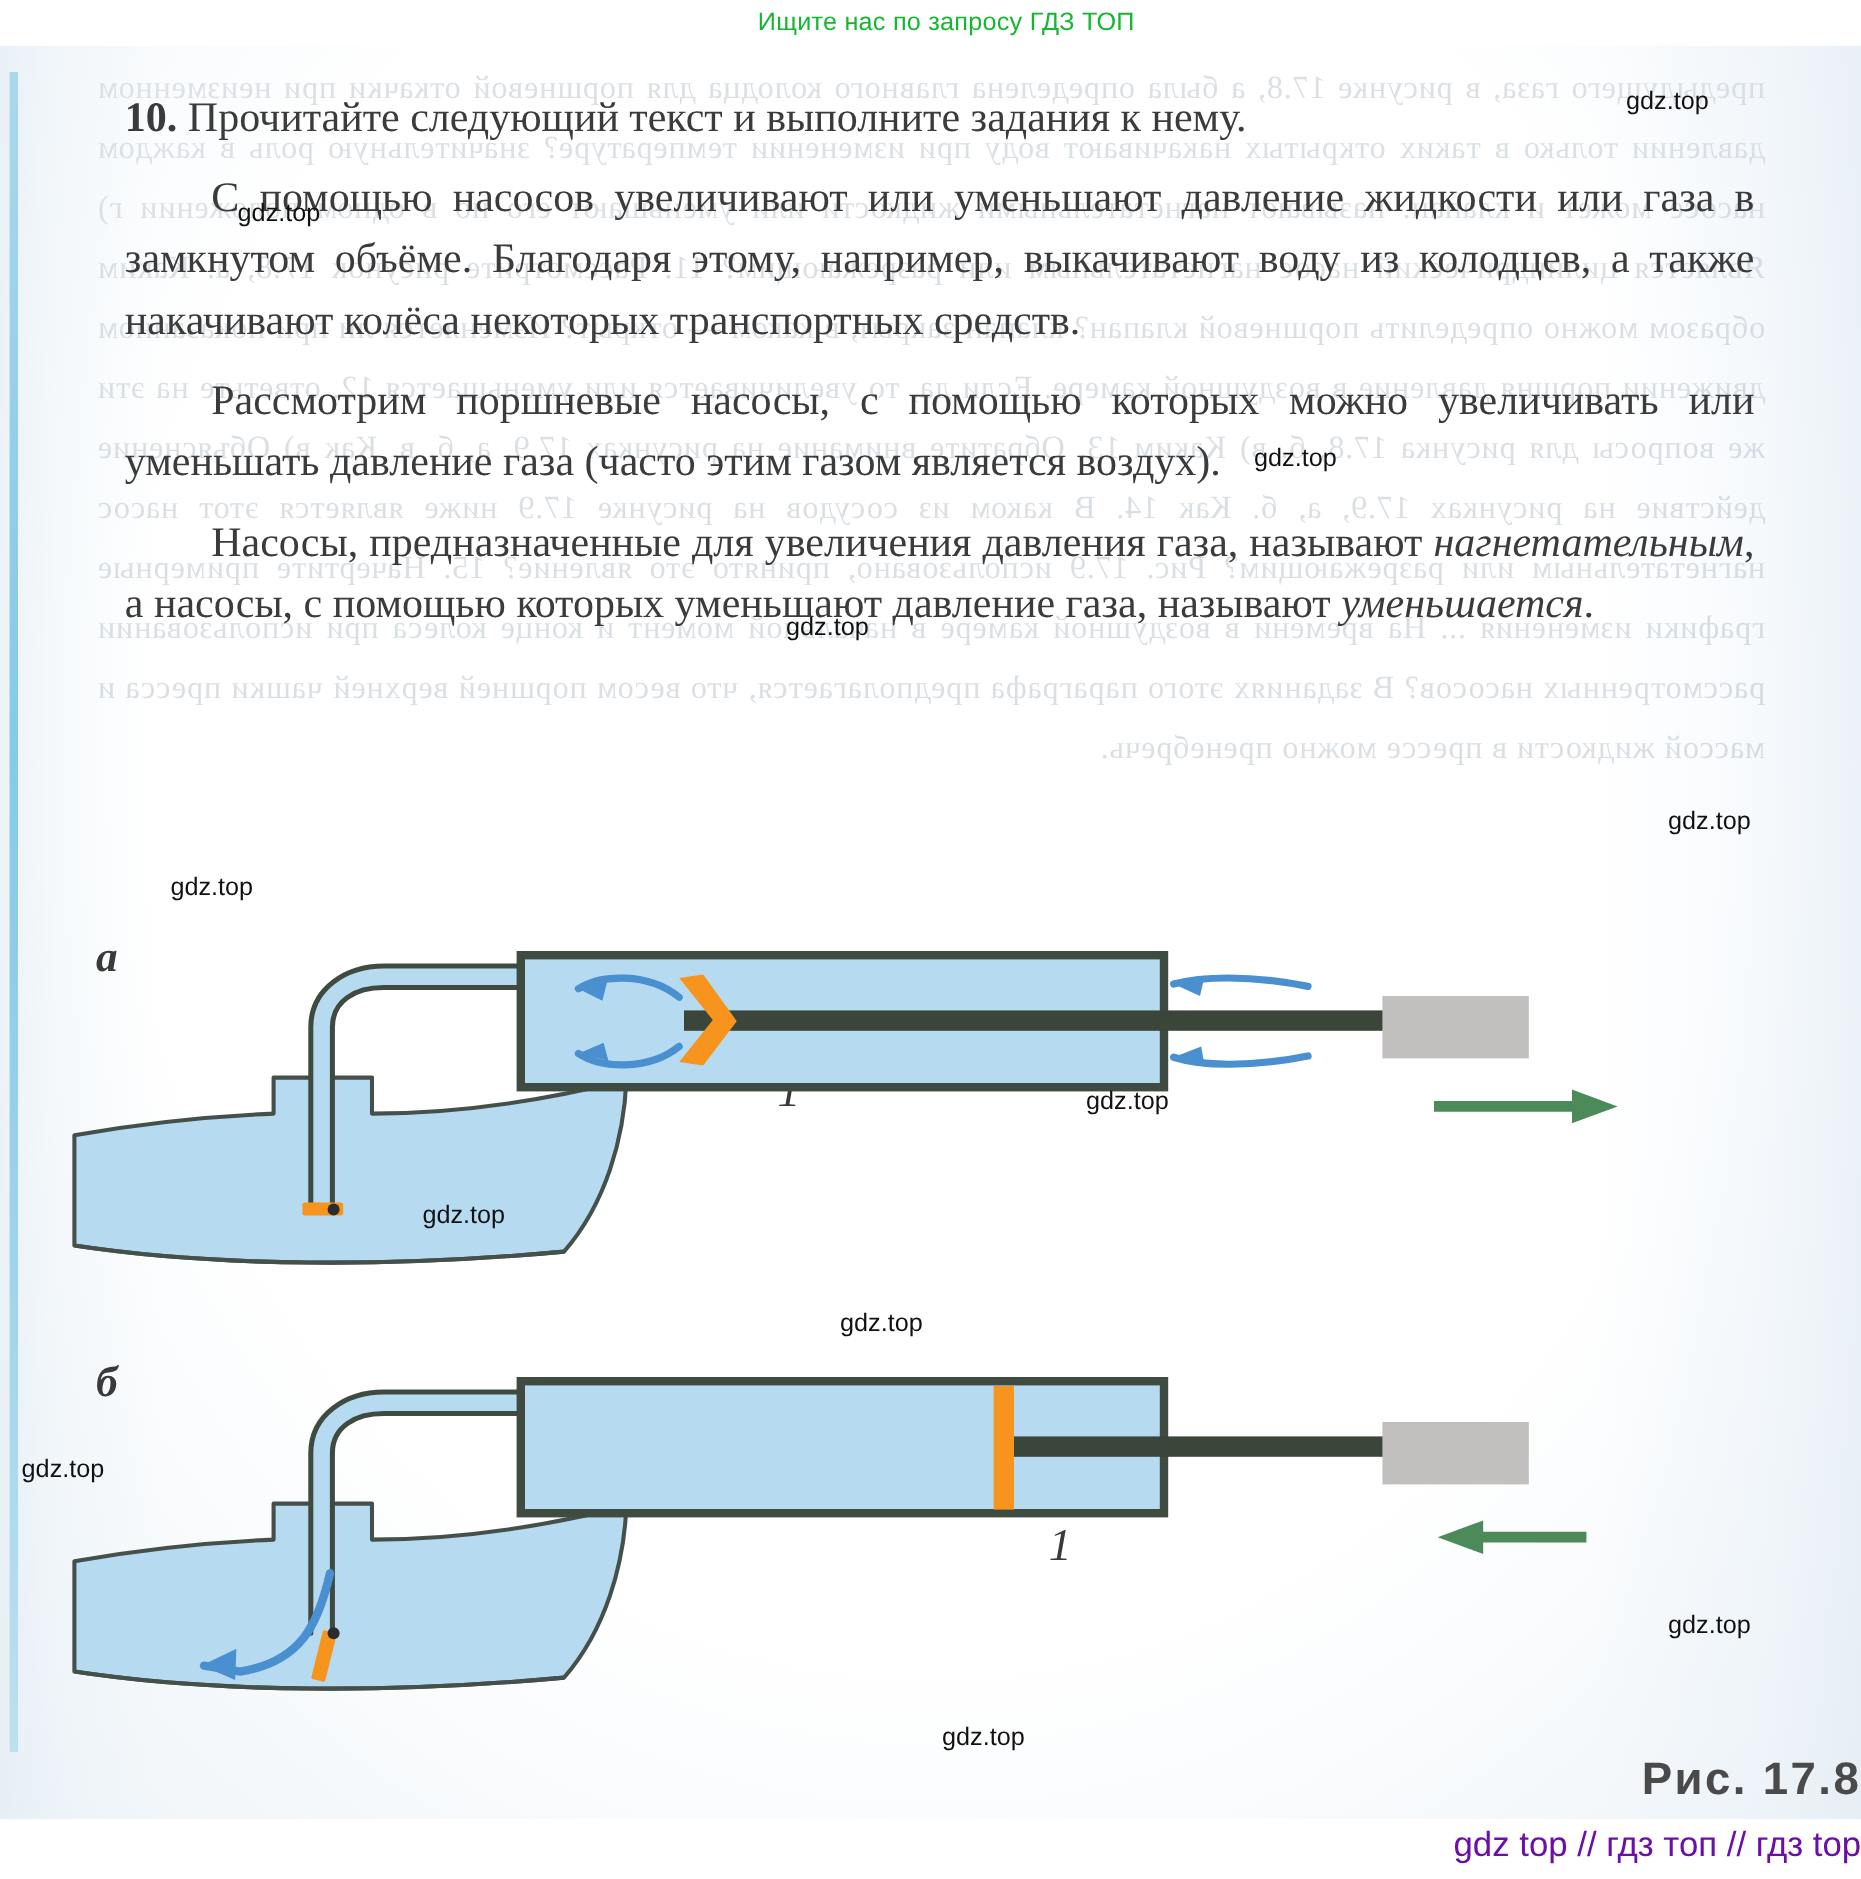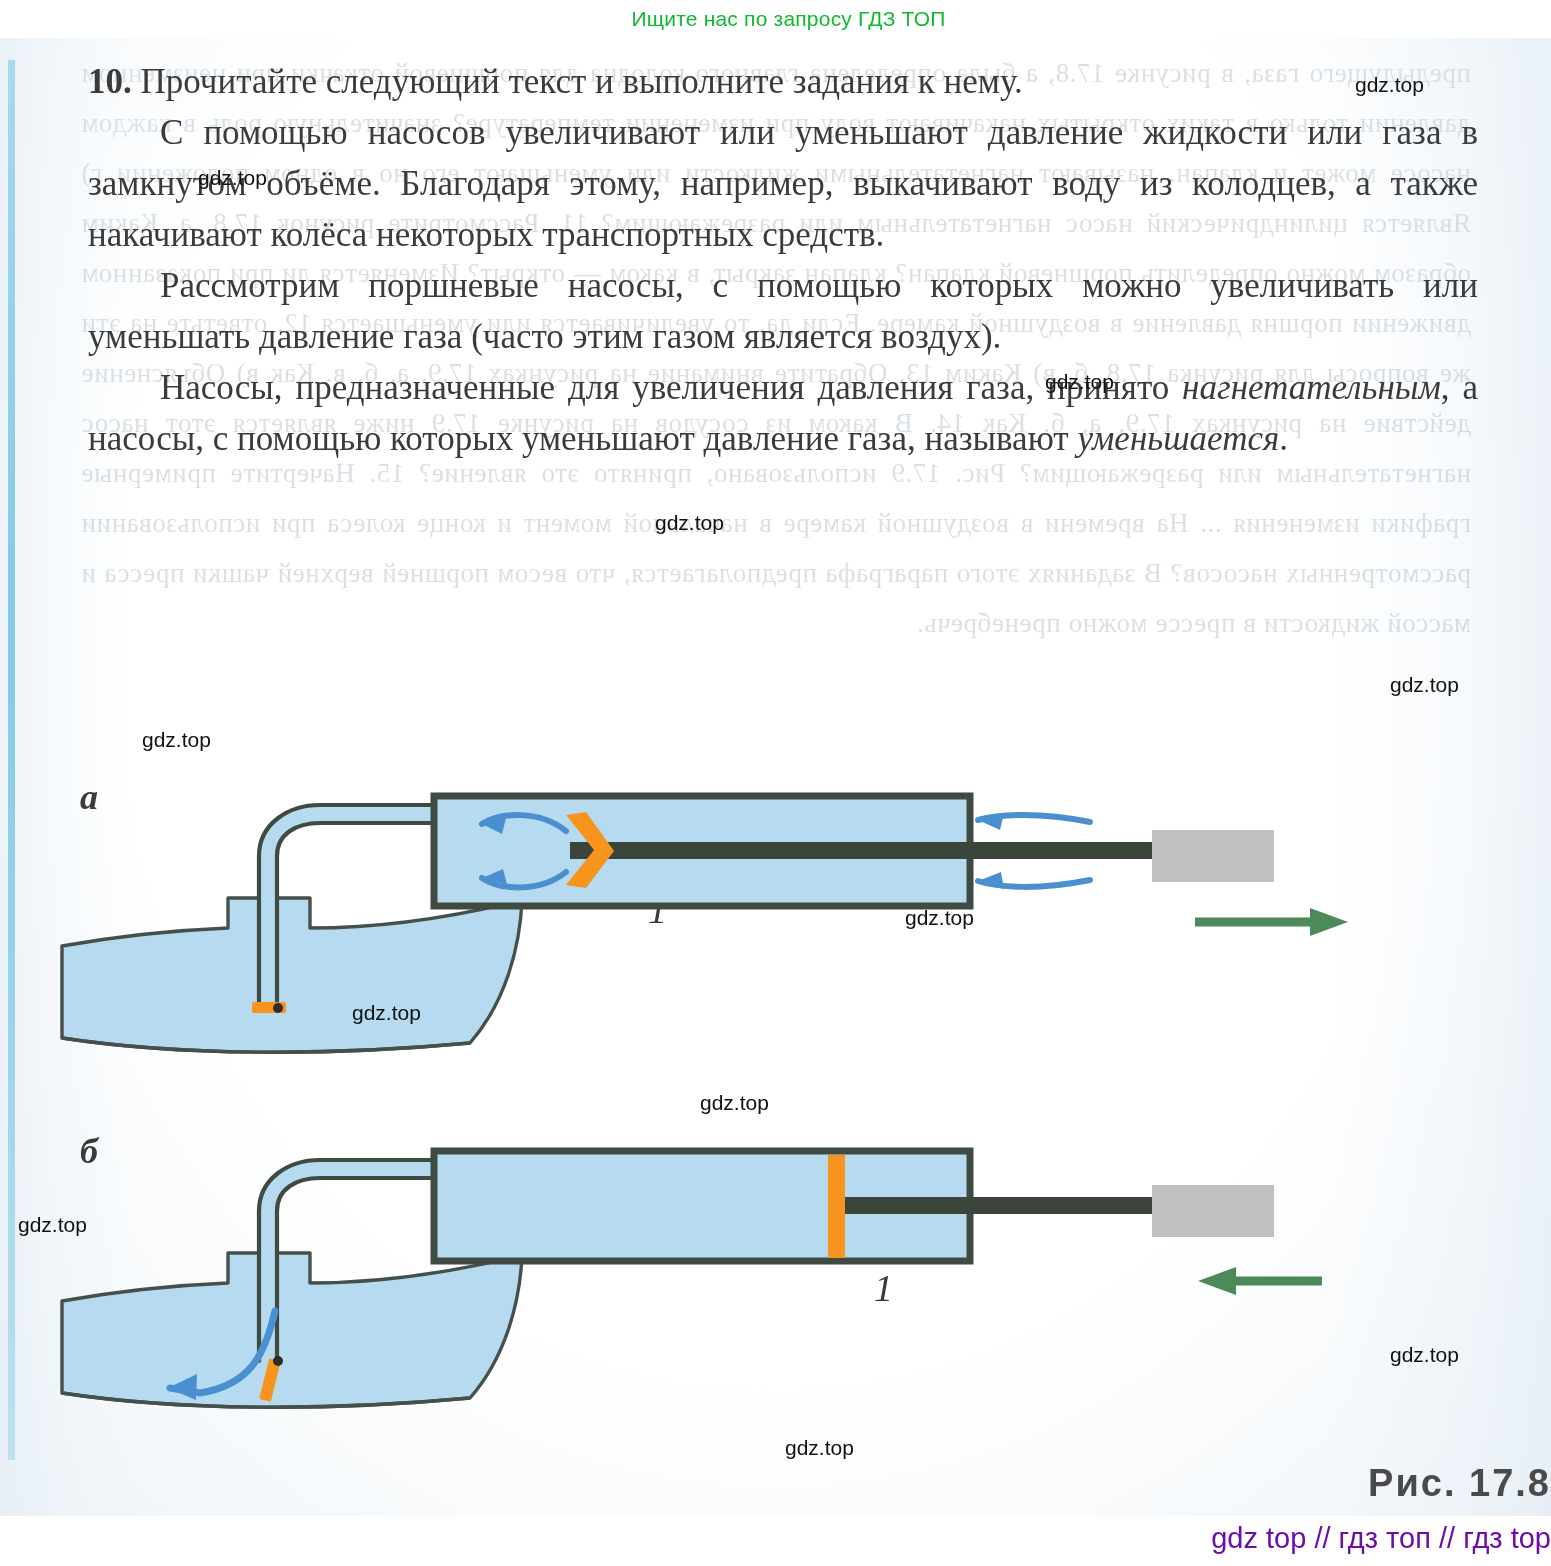--- a/index.html
+++ b/index.html
@@ -93,21 +93,21 @@
     left: 88px;
     top: 18px;
     width: 1390px;
     color: #3b3b3b;
     font-family: "Liberation Serif", serif;
     font-size: 35px;
     line-height: 51px;
     text-align: justify;
     z-index: 10;
   }
-  .article p { margin: 0; }
+  .article p { margin: 16px; }
   .p-lead { text-indent: 0; }
   .p-ind  { text-indent: 72px; }
   .num { font-weight: bold; }
   .it { font-style: italic; }
 
   
   .figure {
     position: absolute;
     left: 0;
     top: 700px;
@@ -183,21 +183,21 @@
     </div>
 
     <div class="article">
       <p class="p-lead">
         <span class="num">10.</span>
         <span>Прочитайте следующий текст и выполните задания к нему.</span>
       </p>
       <p class="p-ind">С помощью насосов увеличивают или уменьшают давление жидкости или газа в замкнутом объёме. Благодаря этому, например, выкачивают воду из колодцев, а также накачивают колёса некоторых транспортных средств.</p>
       <p class="p-ind">Рассмотрим поршневые насосы, с помощью которых можно увеличивать или уменьшать давление газа (часто этим газом является воздух).</p>
       <p class="p-ind">
-        <span>Насосы, предназначенные для увеличения давления газа, принято </span><span class="it">нагнетательным</span><span>, а насосы, с помощью которых уменьшают давление газа, называют </span><span class="it">уменьшается</span><span>.</span>
+        <span>Насосы, предназначенные для увеличения давления газа, называют </span><span class="it">нагнетательным</span><span>, а насосы, с помощью которых уменьшают давление газа, называют </span><span class="it">уменьшается</span><span>.</span>
       </p>
     </div>
 
     <div class="figure">
 
       <div class="fig-label" style="left:80px; top:38px;">а</div>
 
       <div class="fig-label" style="left:80px; top:392px;">б</div>
 
       <div class="part-num" style="left:648px; top:150px;">1</div>

